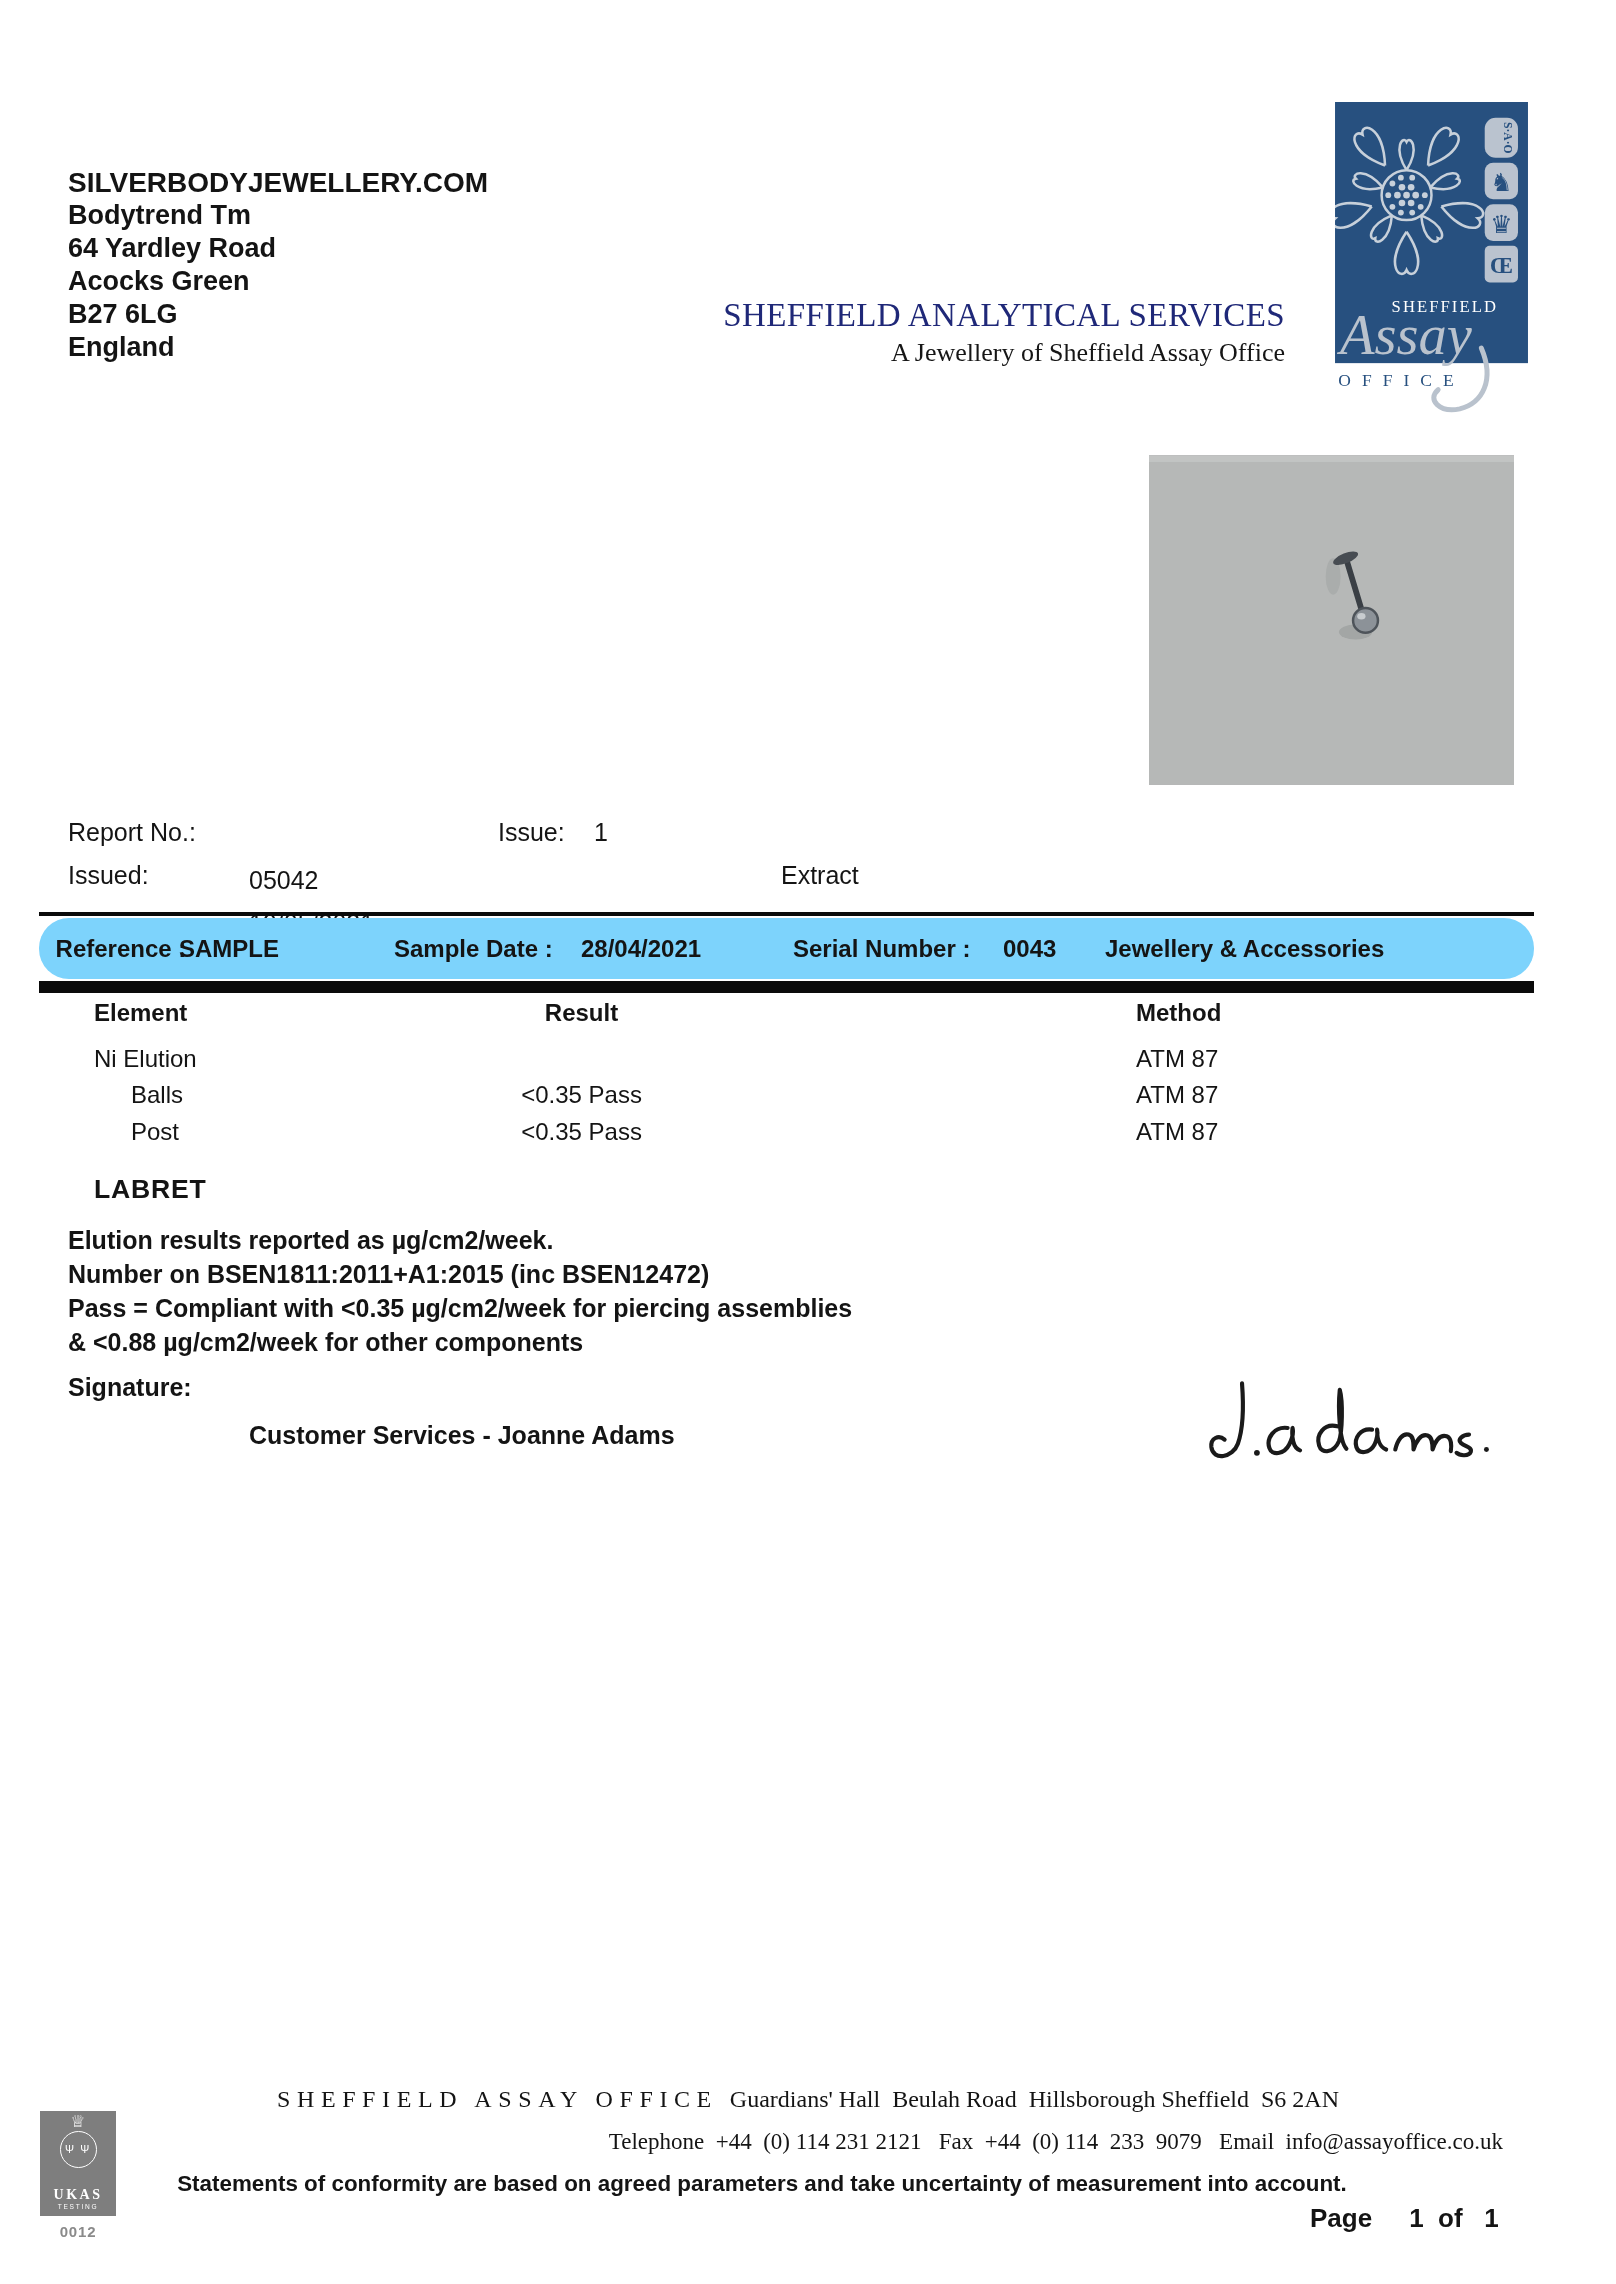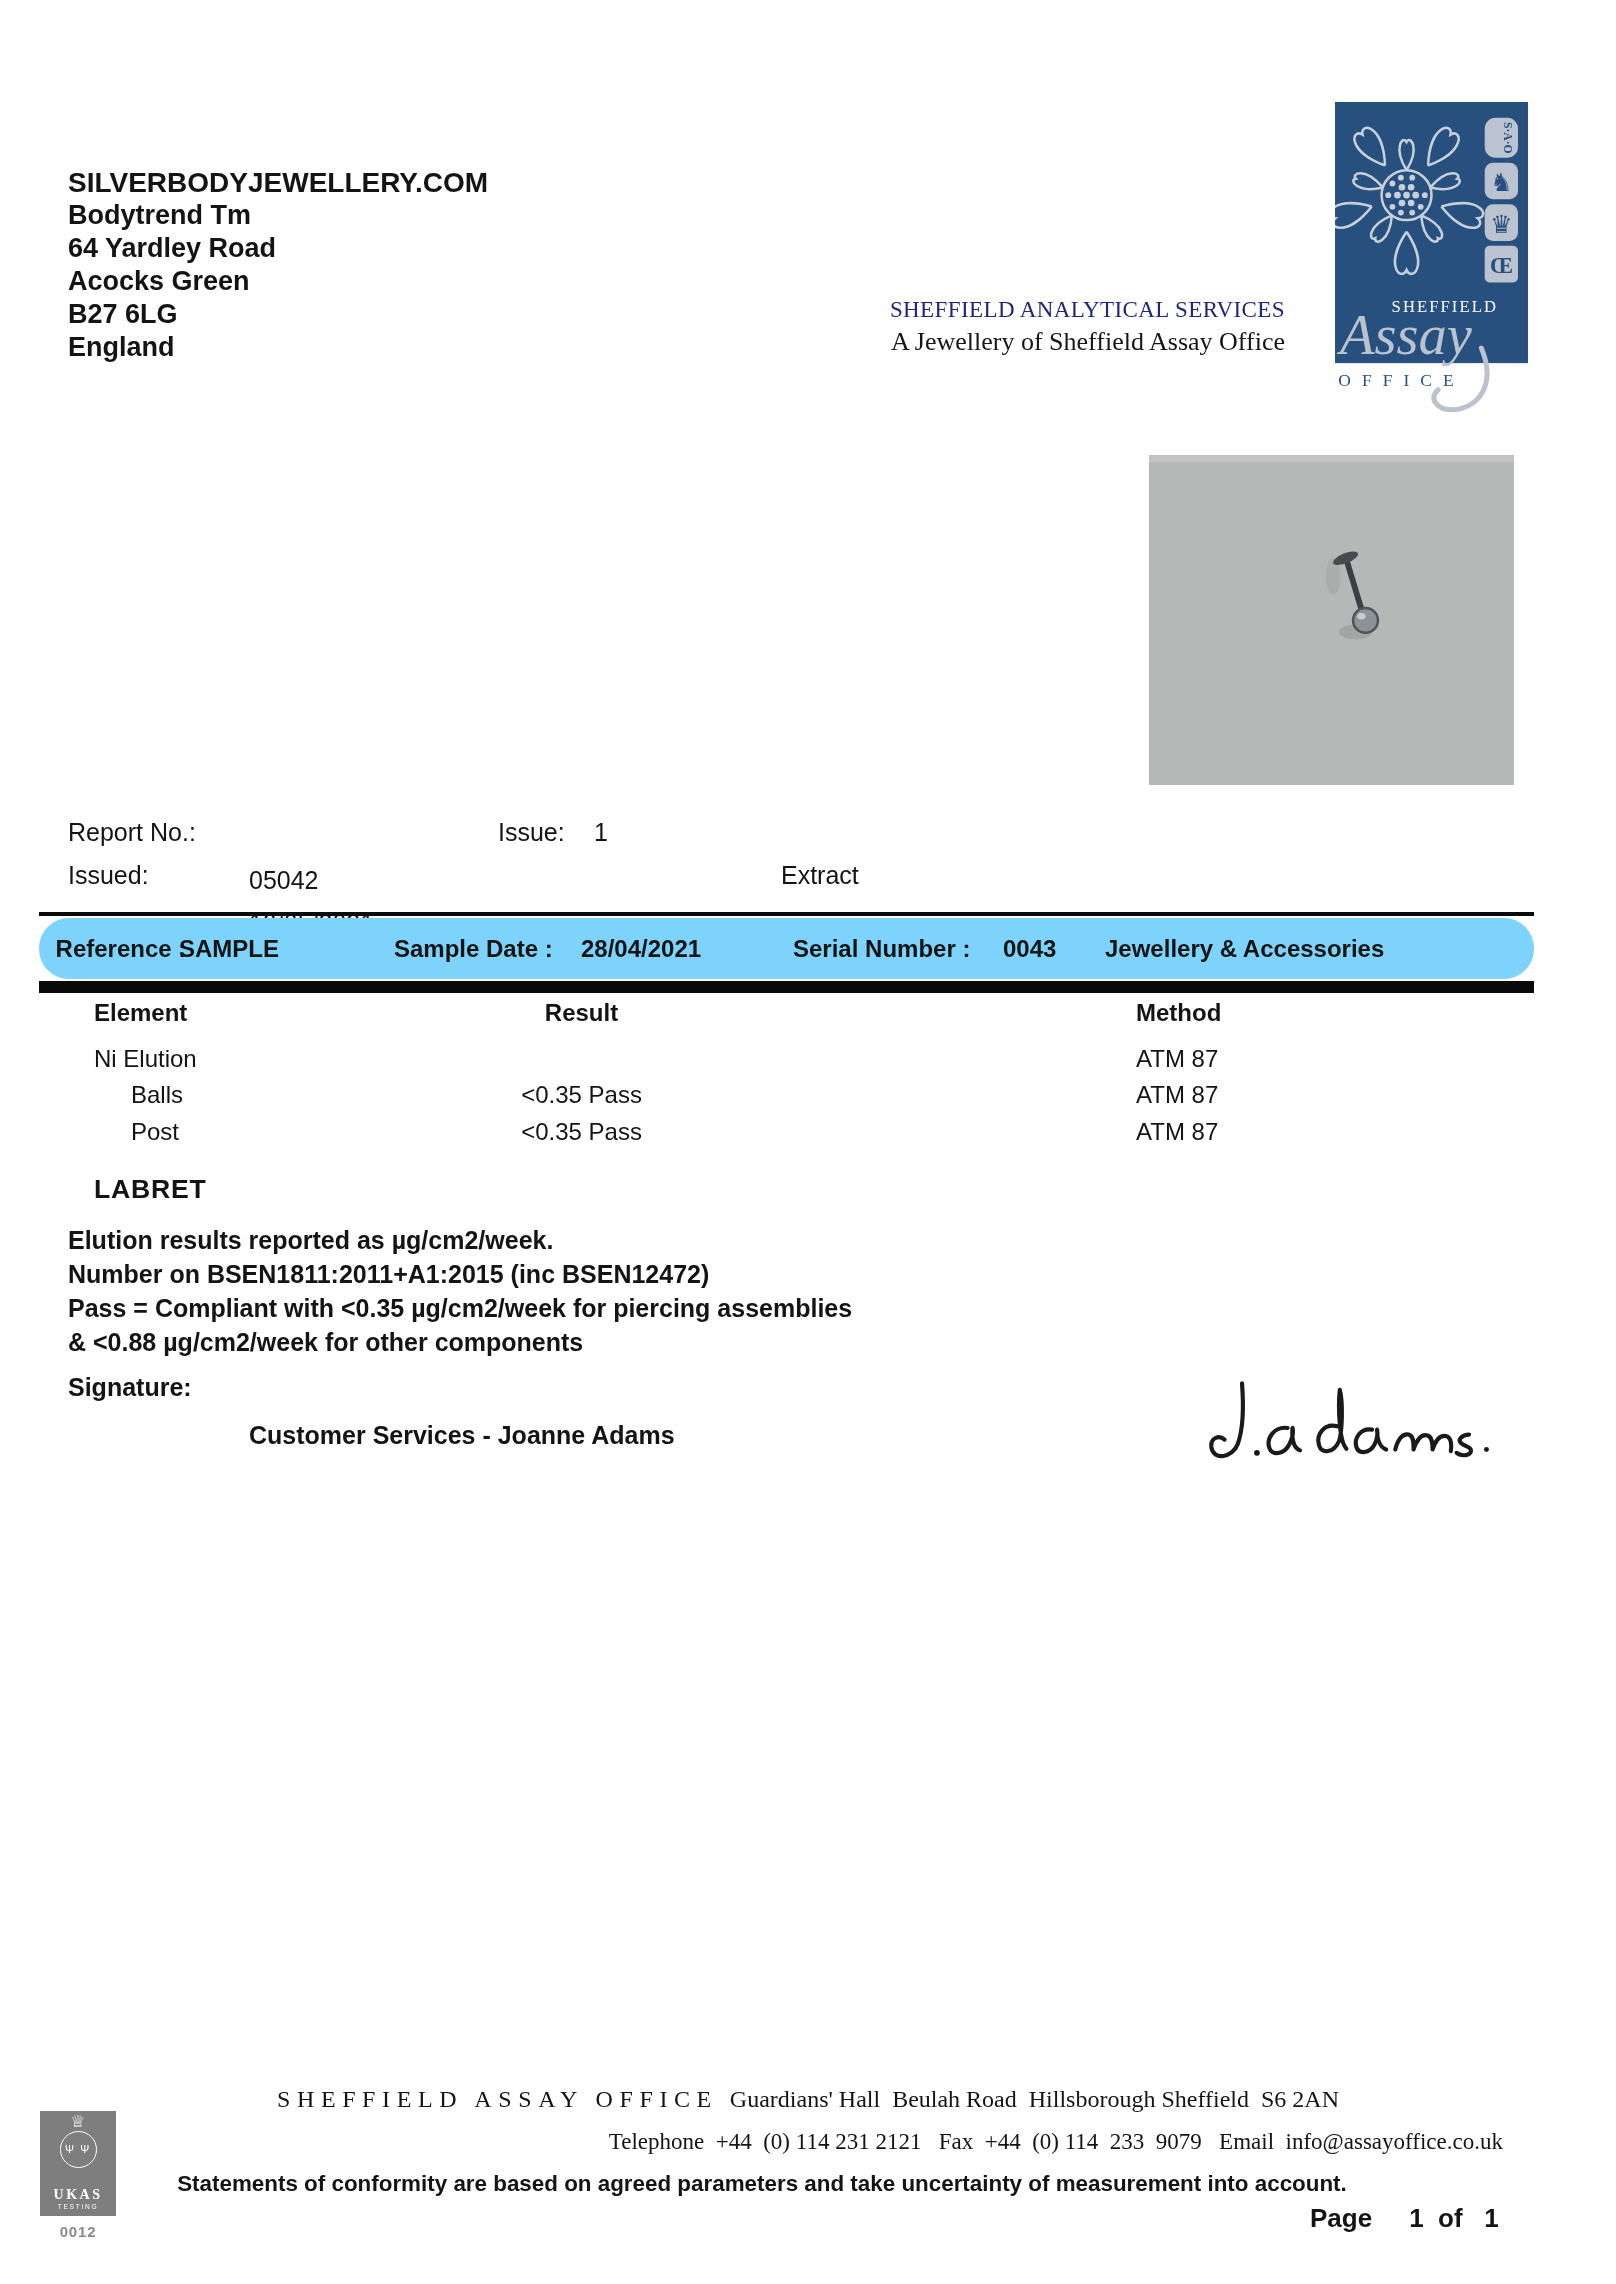--- a/index.html
+++ b/index.html
@@ -15,21 +15,21 @@
   .abs{position:absolute;}
   .pre{white-space:pre;}
   .serif{font-family:"Liberation Serif","DejaVu Serif",serif;}
 
   
   .addr{left:68px;top:166px;line-height:33px;font-size:27px;font-weight:bold;letter-spacing:0px;}
   .addr .co{font-size:28px;}
 
   
   .org{left:581px;top:297px;width:704px;text-align:right;}
-  .org-title{font-family:"Liberation Serif","DejaVu Serif",serif;font-size:23px;color:#1f2878;letter-spacing:0.4px;}
+  .org-title{font-family:"Liberation Serif","DejaVu Serif",serif;font-size:33px;color:#1f2878;letter-spacing:0.4px;}
   .org-sub{font-family:"Liberation Serif","DejaVu Serif",serif;font-size:26px;color:#161616;margin-top:4.2px;}
 
   
   .logo{left:1335px;top:102px;width:193px;height:326px;}
 
   
   .photo{left:1149px;top:455px;width:365px;height:330px;background:#b6b8b7;}
 
   
   .meta{font-size:25px;font-weight:normal;}

